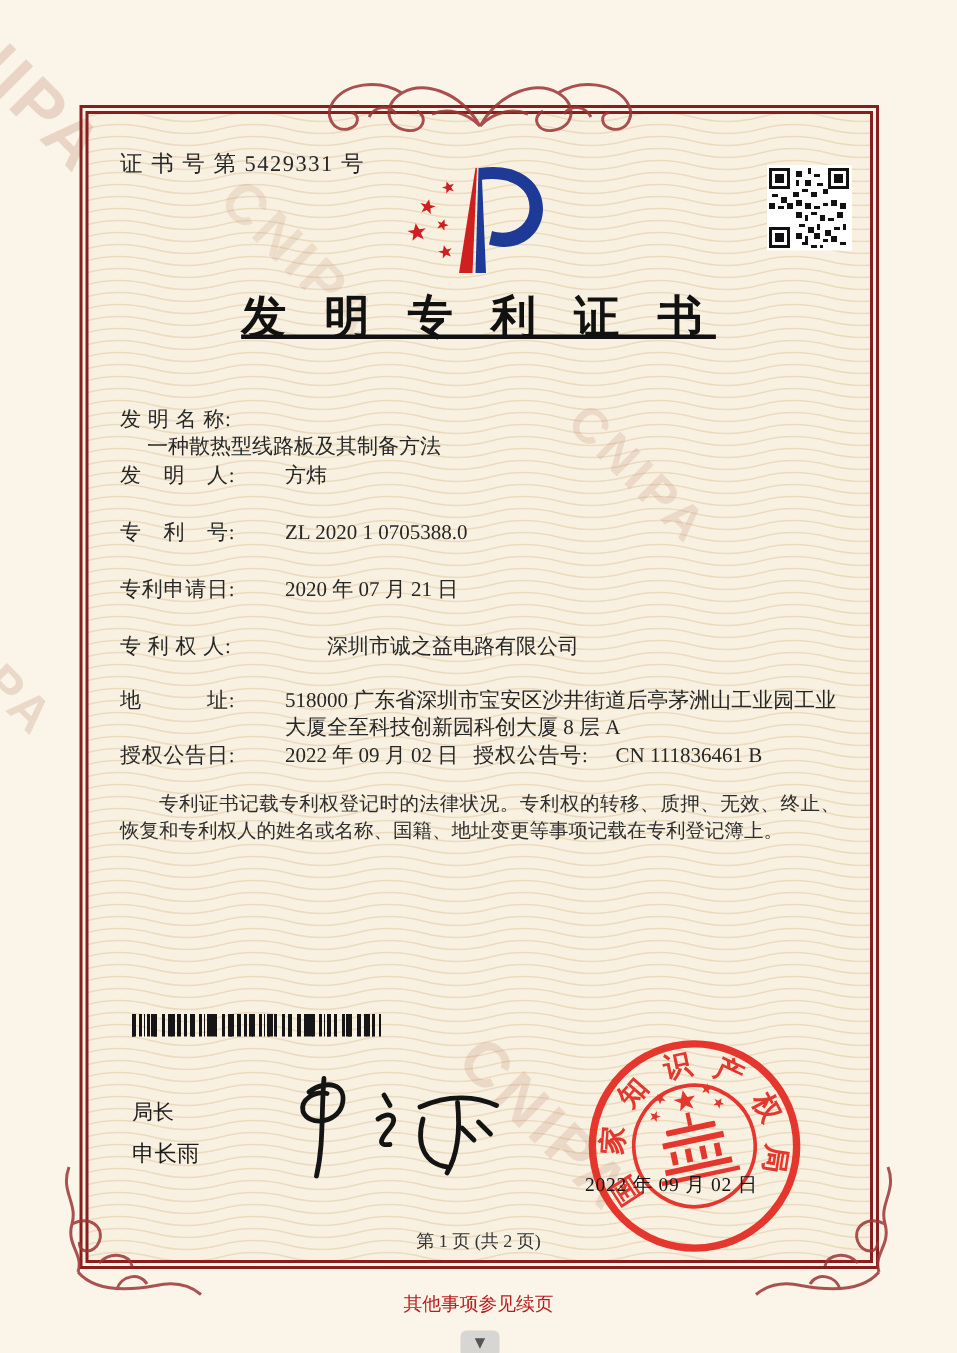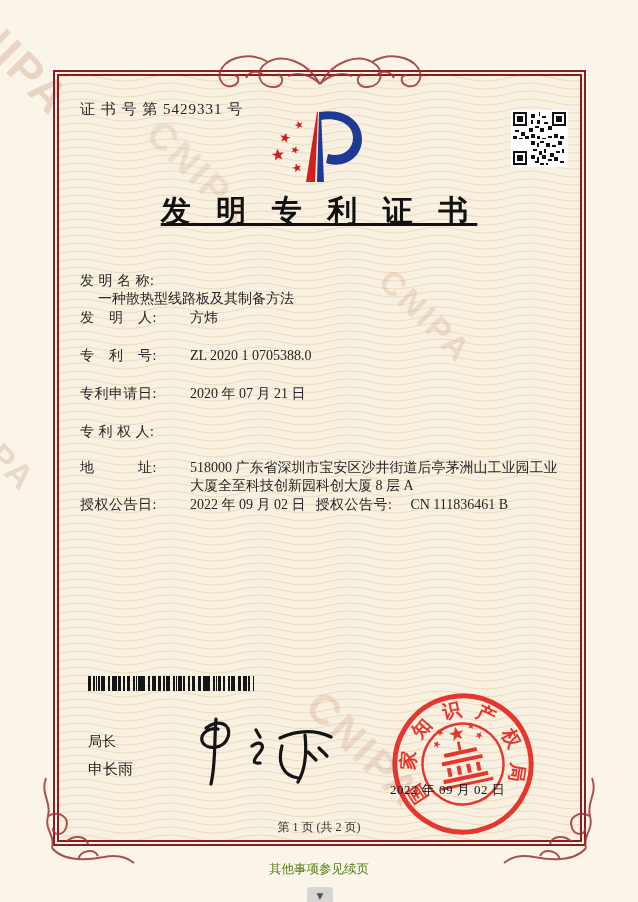--- a/index.html
+++ b/index.html
@@ -50,21 +50,21 @@
   }
   .issuer-title{left:88px;top:733px;font-size:14px;z-index:3;
     font-family:"Liberation Sans","DejaVu Sans",sans-serif;font-weight:500;color:#1c1c1c;}
   .issuer-name{left:88px;top:760px;font-size:15px;z-index:3;
     font-family:"Liberation Sans","DejaVu Sans",sans-serif;font-weight:500;color:#1c1c1c;}
   .sig{left:188px;top:714px;z-index:3;}
   .seal{left:389px;top:690px;z-index:3;opacity:.95;}
   .sealdate{left:390px;top:781px;width:150px;z-index:4;font-size:13px;
     letter-spacing:.5px;color:#141414;white-space:nowrap;}
   .pagenum{left:0;right:0;top:819px;text-align:center;font-size:12px;z-index:3;color:#333;}
-  .footnote{left:0;right:0;top:861px;text-align:center;font-size:12.5px;z-index:3;color:#4d7c0f;}
+  .footnote{left:0;right:0;top:861px;text-align:center;font-size:12.5px;z-index:3;color:#b91c1c;}
   .scrollbtn{
     left:307px;top:887px;width:26px;height:18px;z-index:5;
     background:#d8d6d2;border-radius:4px;display:flex;align-items:center;justify-content:center;
     font-size:9px;color:#555;cursor:pointer;
     font-family:"DejaVu Sans",sans-serif;
   }
   .logo{left:268px;top:108px;z-index:3;}
   .qr{left:511px;top:110px;z-index:3;}
 </style>
 </head>
@@ -221,33 +221,35 @@
 <div class="abs fieldrow" style="top:347px;">
   <span class="flabel">专　利　号:</span>
   <span class="fvalue">ZL 2020 1 0705388.0</span>
 </div>
 <div class="abs fieldrow" style="top:385px;">
   <span class="flabel">专利申请日:</span>
   <span class="fvalue">2020 年 07 月 21 日</span>
 </div>
 <div class="abs fieldrow" style="top:423px;gap:28px;">
   <span class="flabel">专 利 权 人:</span>
+  <span class="fvalue">深圳市诚之益电路有限公司</span>
 </div>
 <div class="abs fieldrow" style="top:459px;">
   <span class="flabel">地　　　址:</span>
   <span class="fvalue addr-val">518000 广东省深圳市宝安区沙井街道后亭茅洲山工业园工业大厦全至科技创新园科创大厦 8 层 A</span>
 </div>
 <div class="abs fieldrow" style="top:496px;">
   <span class="flabel">授权公告日:</span>
   <span class="fvalue">2022 年 09 月 02 日</span>
   <span class="flabel2">授权公告号:</span>
   <span class="fvalue">CN 111836461 B</span>
 </div>
 
 <div class="abs paras">
+  <p>专利证书记载专利权登记时的法律状况。专利权的转移、质押、无效、终止、恢复和专利权人的姓名或名称、国籍、地址变更等事项记载在专利登记簿上。</p>
 </div>
 
 <div class="abs barcode"></div>
 
 <div class="abs issuer-title">局长</div>
 <div class="abs issuer-name">申长雨</div>
 
 <svg class="abs sig" width="152" height="76" viewBox="0 0 152 76">
   <g fill="none" stroke="#141414" stroke-width="3.2" stroke-linecap="round">
     <path d="M18,14 C30,5 44,9 40,23 C36,35 18,37 14,27 C12,19 22,13 30,15"></path>

